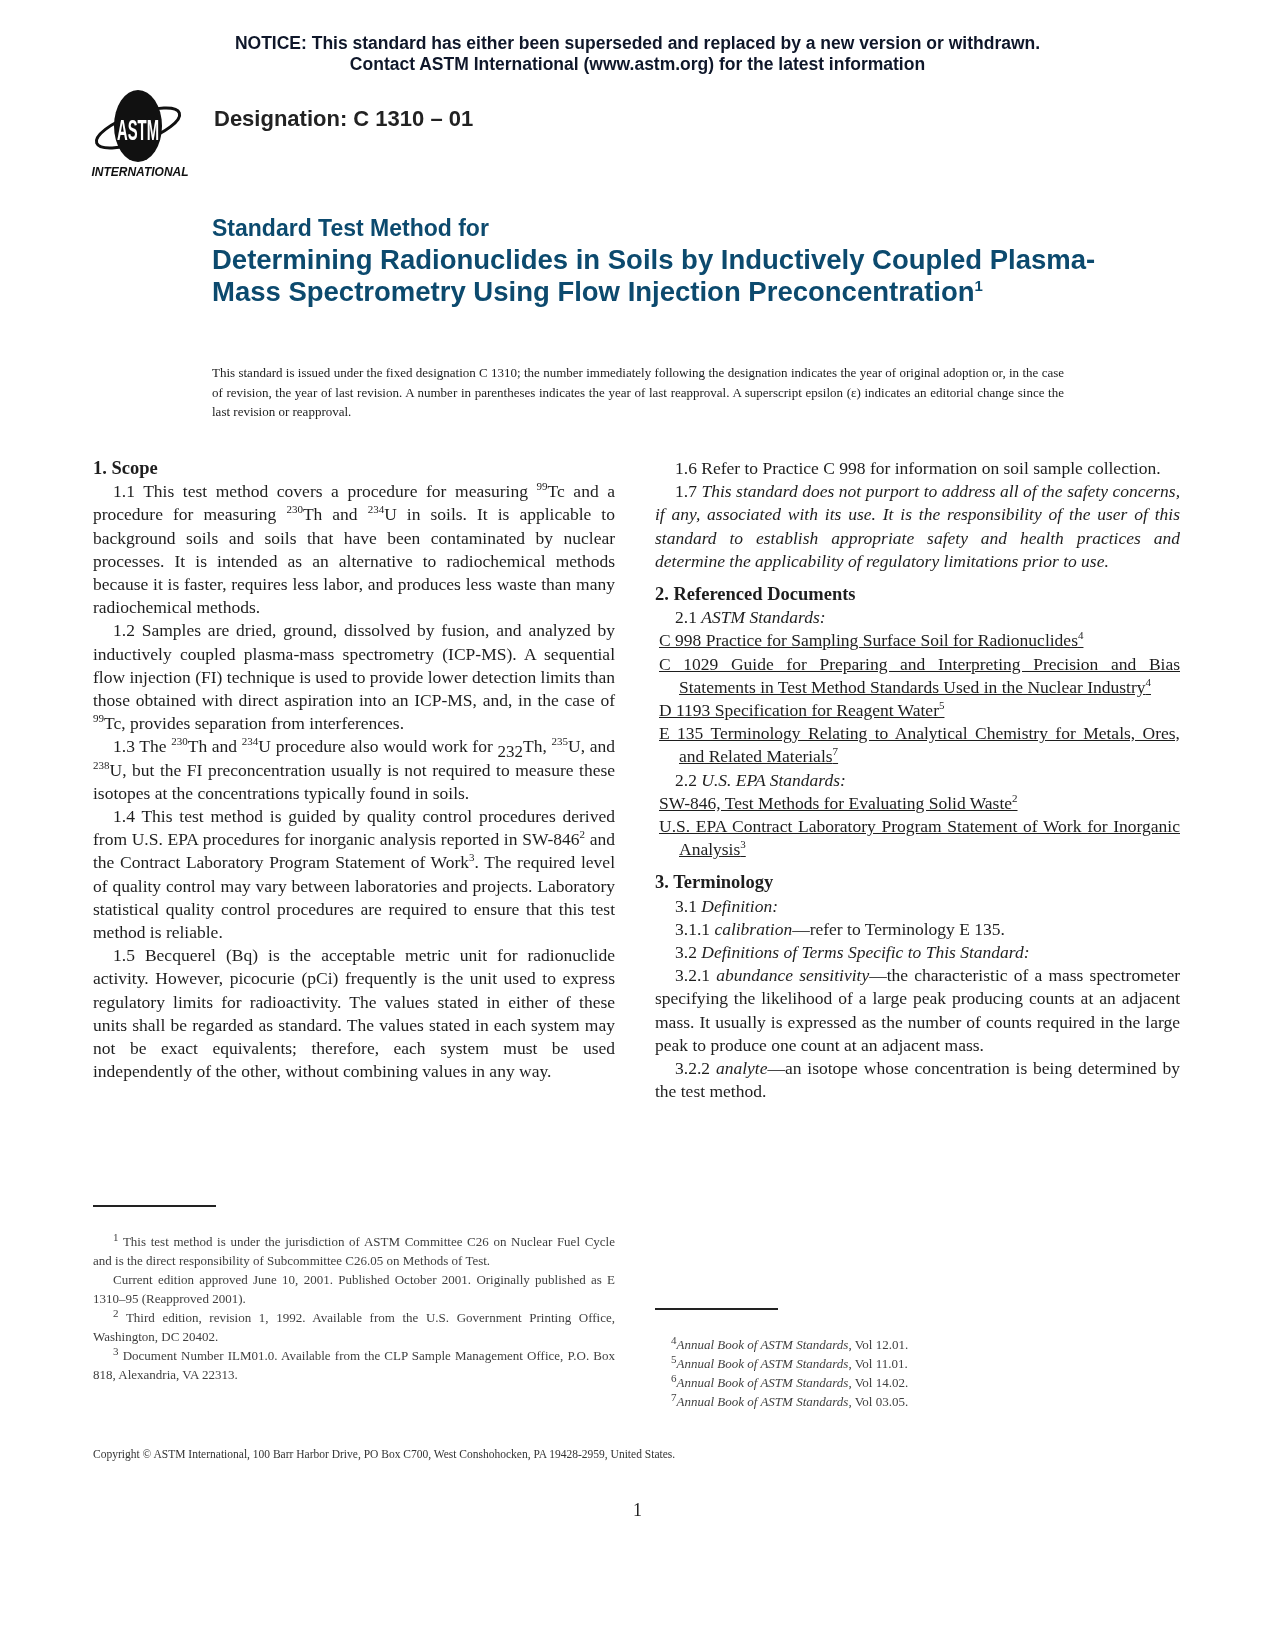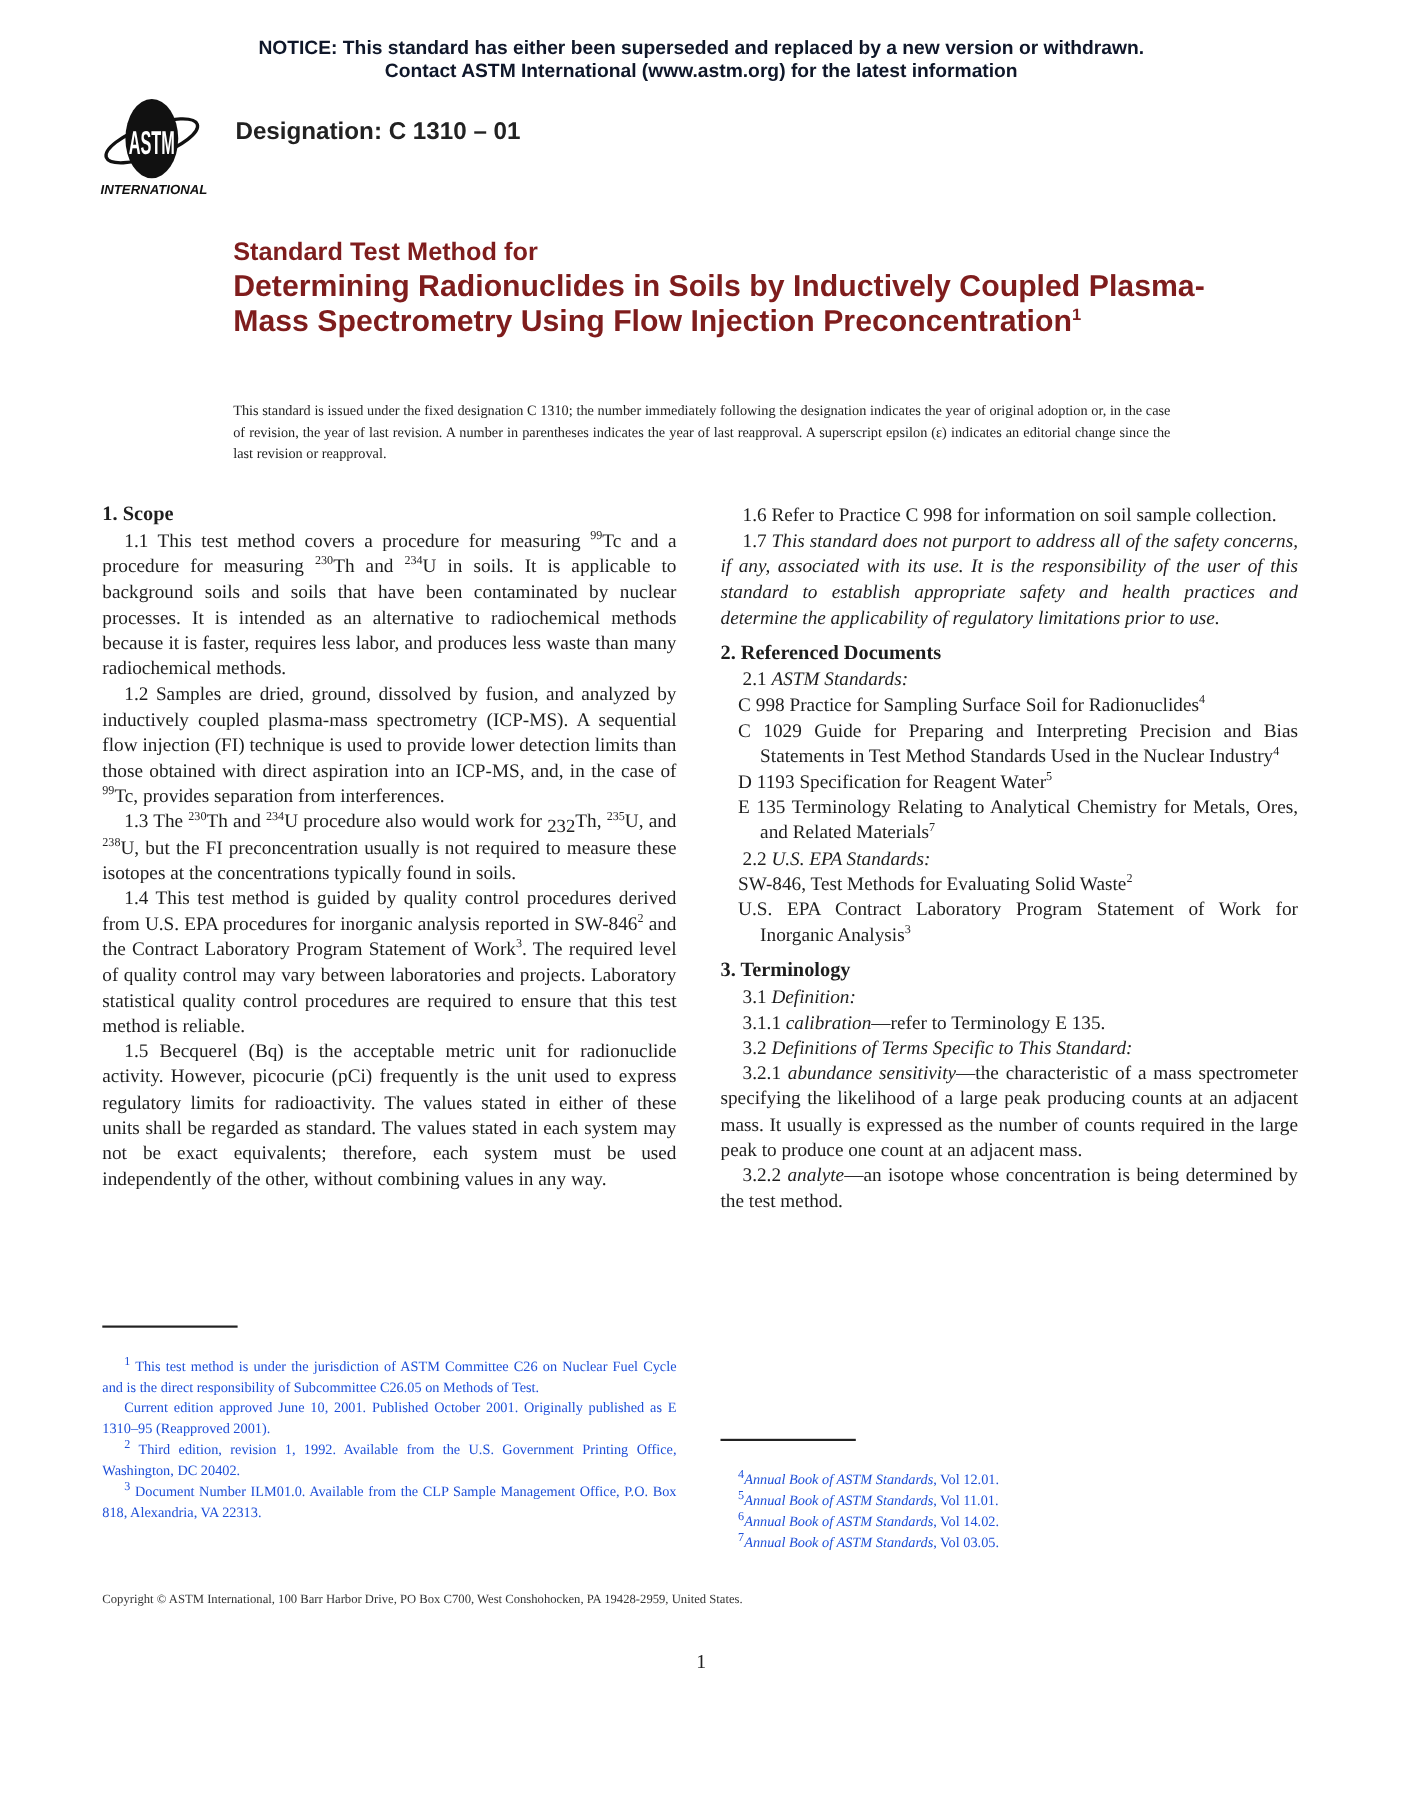--- a/index.html
+++ b/index.html
@@ -3,40 +3,40 @@
 <meta charset="utf-8">
 <style>
   html, body { margin: 0; padding: 0; background: #ffffff; }
   body { width: 1275px; height: 1650px; position: relative; overflow: hidden; color: #1a1a1a; }
   .notice { position: absolute; top: 33px; left: 0; width: 1275px; text-align: center;
     font-family: "Liberation Sans", sans-serif; font-weight: bold; color: #0f172a; font-size: 17.5px; line-height: 21px; }
   .logo { position: absolute; left: 88px; top: 88px; width: 112px; height: 92px; }
   .designation { position: absolute; left: 214px; top: 106px; font-family: "Liberation Sans", sans-serif;
     font-weight: bold; font-size: 22px; color: #222; }
   .title-block { position: absolute; left: 212px; top: 213px; width: 900px; font-family: "Liberation Sans", sans-serif;
-    font-weight: bold; color: #7f1d1d; }
+    font-weight: bold; color: #0c4a6e; }
   .title-line1 { font-size: 23px; line-height: 30px; }
   .title-main { font-size: 27.5px; line-height: 31.5px; margin-top: 1px; }
   .title-main sup { font-size: 15px; }
   .issued { position: absolute; left: 212px; top: 363px; width: 852px; font-family: "Liberation Serif", serif;
     font-size: 13px; line-height: 19.5px; text-align: justify; color: #222; }
   .col { position: absolute; top: 457px; font-family: "Liberation Serif", serif; font-size: 17.5px; line-height: 23.2px;
     text-align: justify; color: #1e1e1e; }
   .col-left { left: 93px; width: 522px; }
   .col-right { left: 655px; width: 525px; top: 457px; }
   .col p { margin: 0; }
   .col .indent { text-indent: 20px; }
   .col h2 { margin: 0; font-size: 18.5px; font-weight: bold; line-height: 23.2px; }
   .col h2.spaced { margin-top: 10px; }
-  .col .refitem { padding-left: 20px; text-indent: -20px; margin-left: 16px; text-align: justify; }
+  .col .refitem { padding-left: 20px; text-indent: -20px; margin-left: 4px; text-align: justify; text-decoration: underline; }
   sup { font-size: 11px; line-height: 0; vertical-align: super; }
   sub { font-size: 17px; line-height: 0; }
   .fnrule { position: absolute; height: 2px; background: #222; width: 123px; }
   .footnotes { position: absolute; font-family: "Liberation Serif", serif; font-size: 13px; line-height: 19px;
-    text-align: justify; color: #1d4ed8; }
+    text-align: justify; color: #404040; }
   .footnotes p { margin: 0; }
   .footnotes .ind { text-indent: 20px; }
   .fn-left { left: 93px; width: 522px; top: 1232px; }
   .fn-right { left: 671px; width: 500px; top: 1335px; }
   .copyright { position: absolute; left: 93px; top: 1448px; font-family: Liberation Serif, serif; font-size: 11.5px; color: #333; }
   .page-num { position: absolute; top: 1500px; left: 0; width: 1275px; text-align: center;
     font-family: "Liberation Serif", serif; font-size: 18px; color: #222; }
   i { font-style: italic; }
 </style>
 </head>

